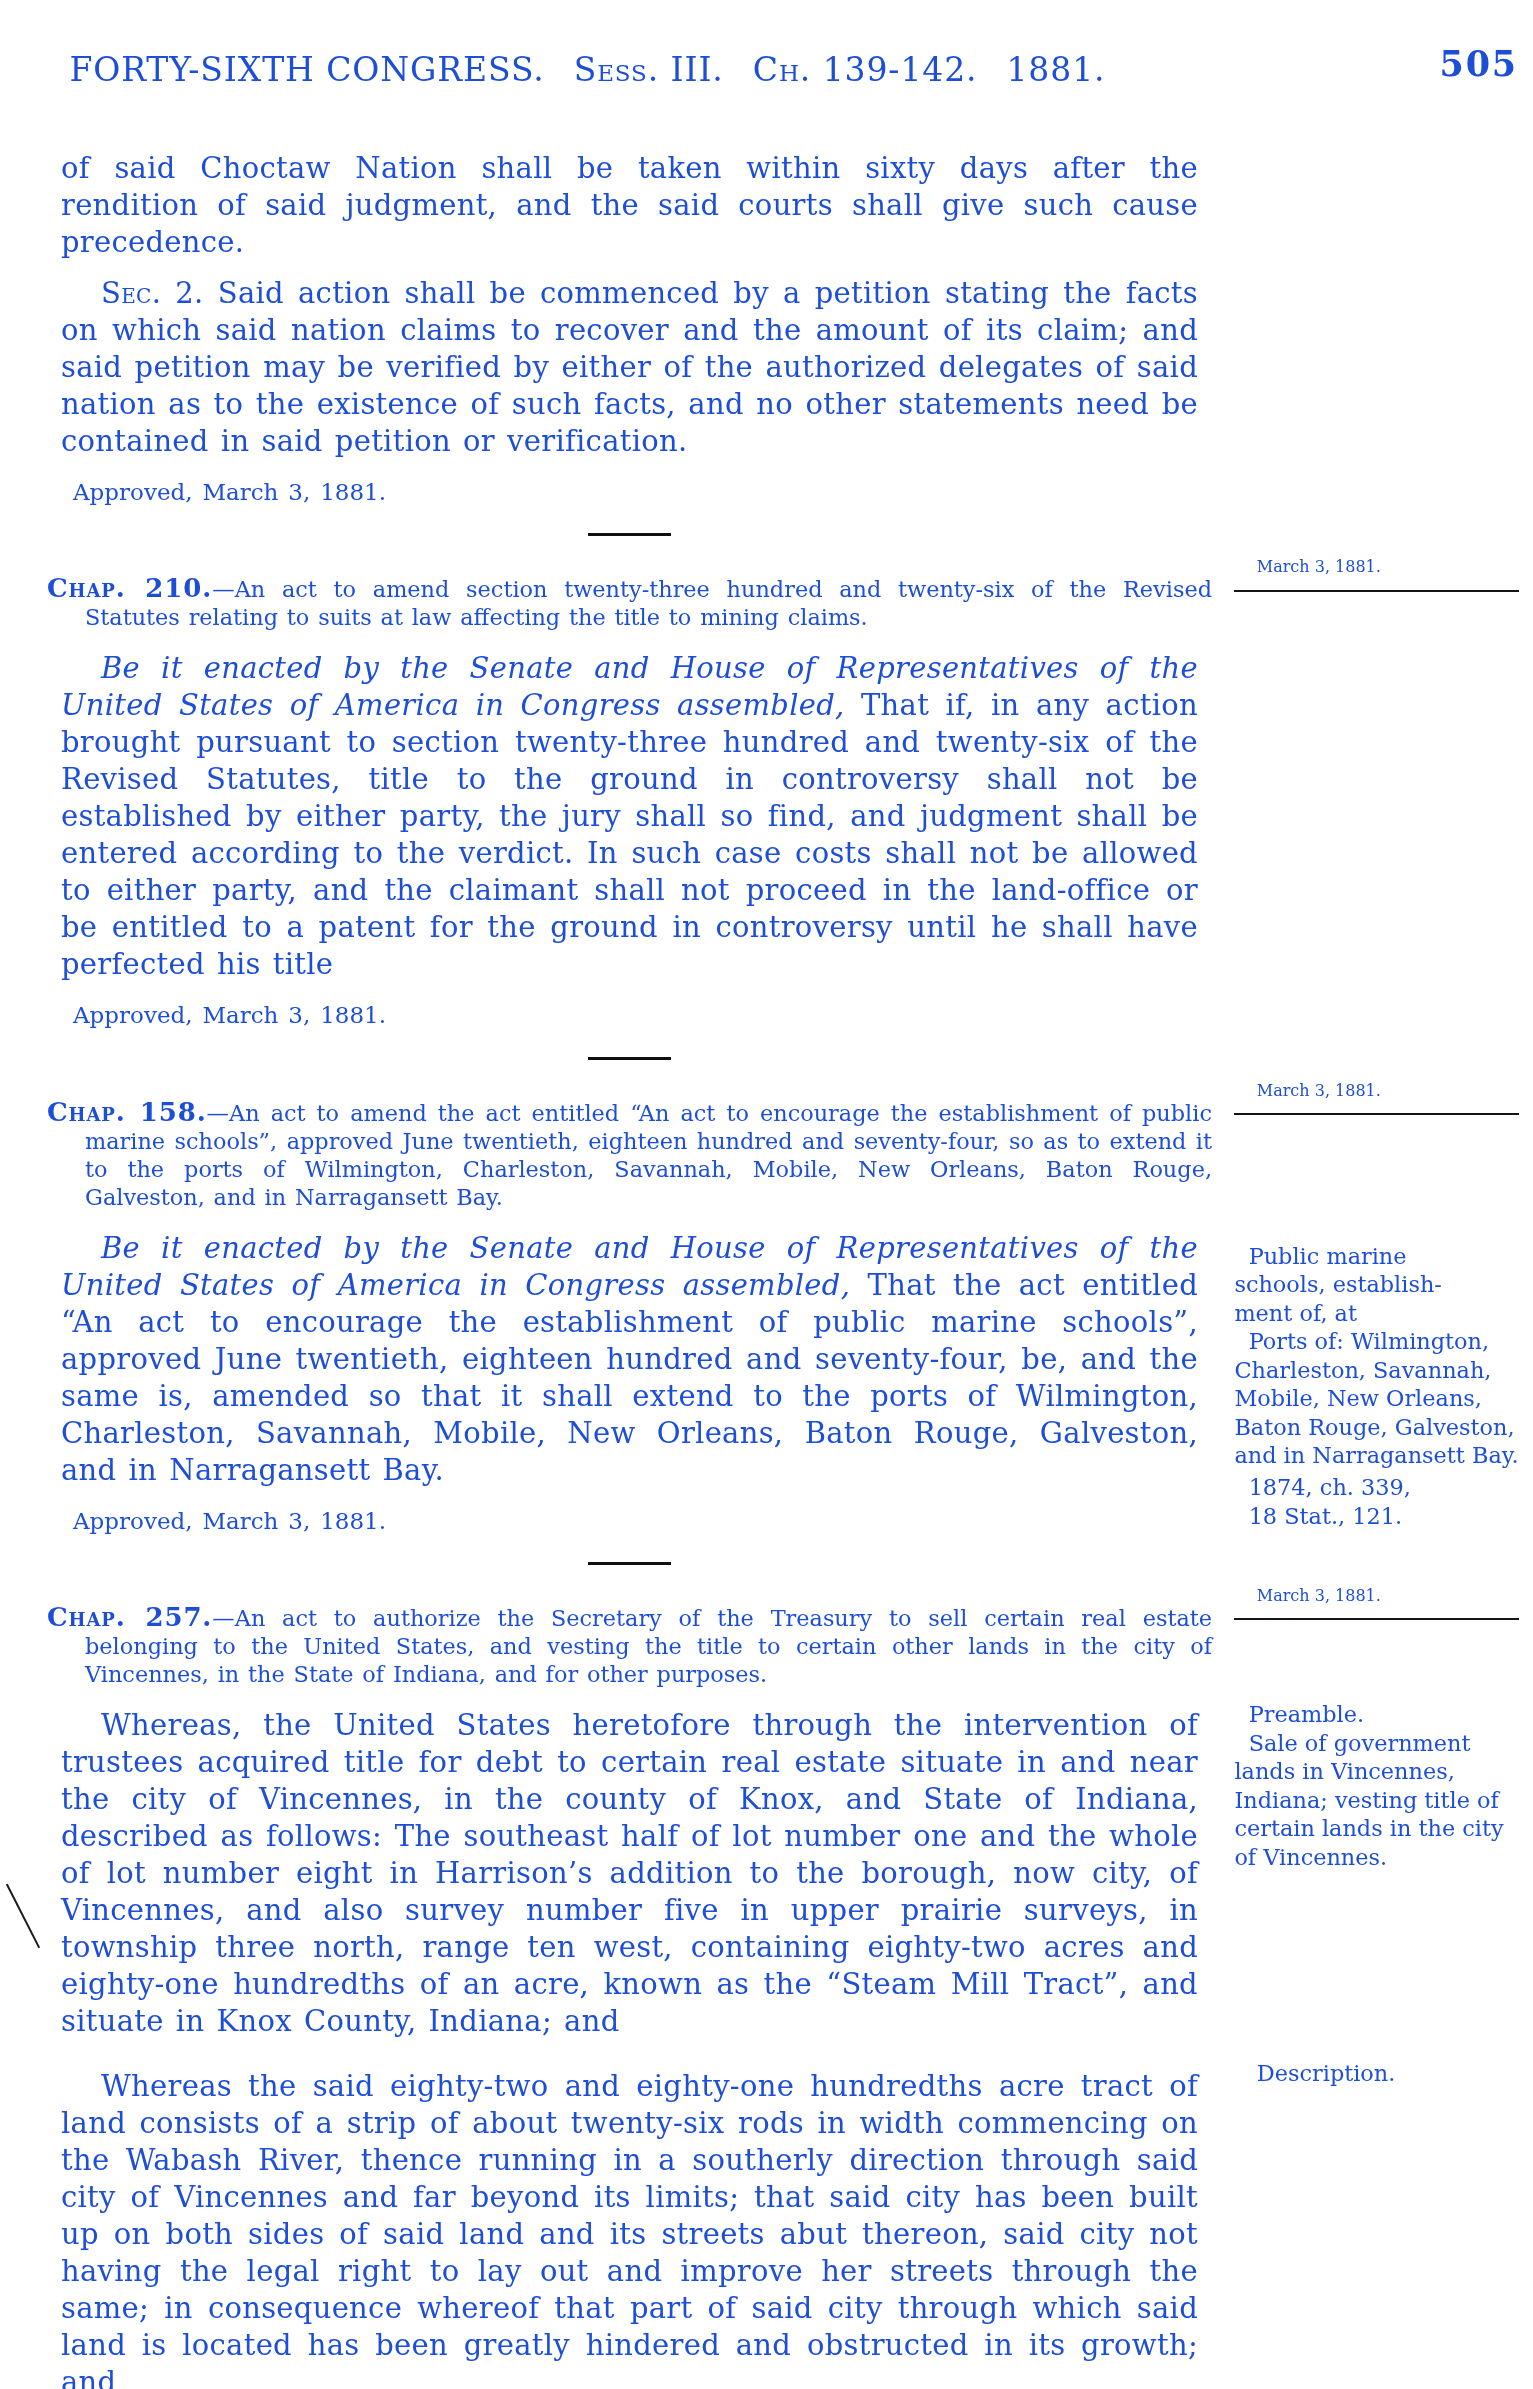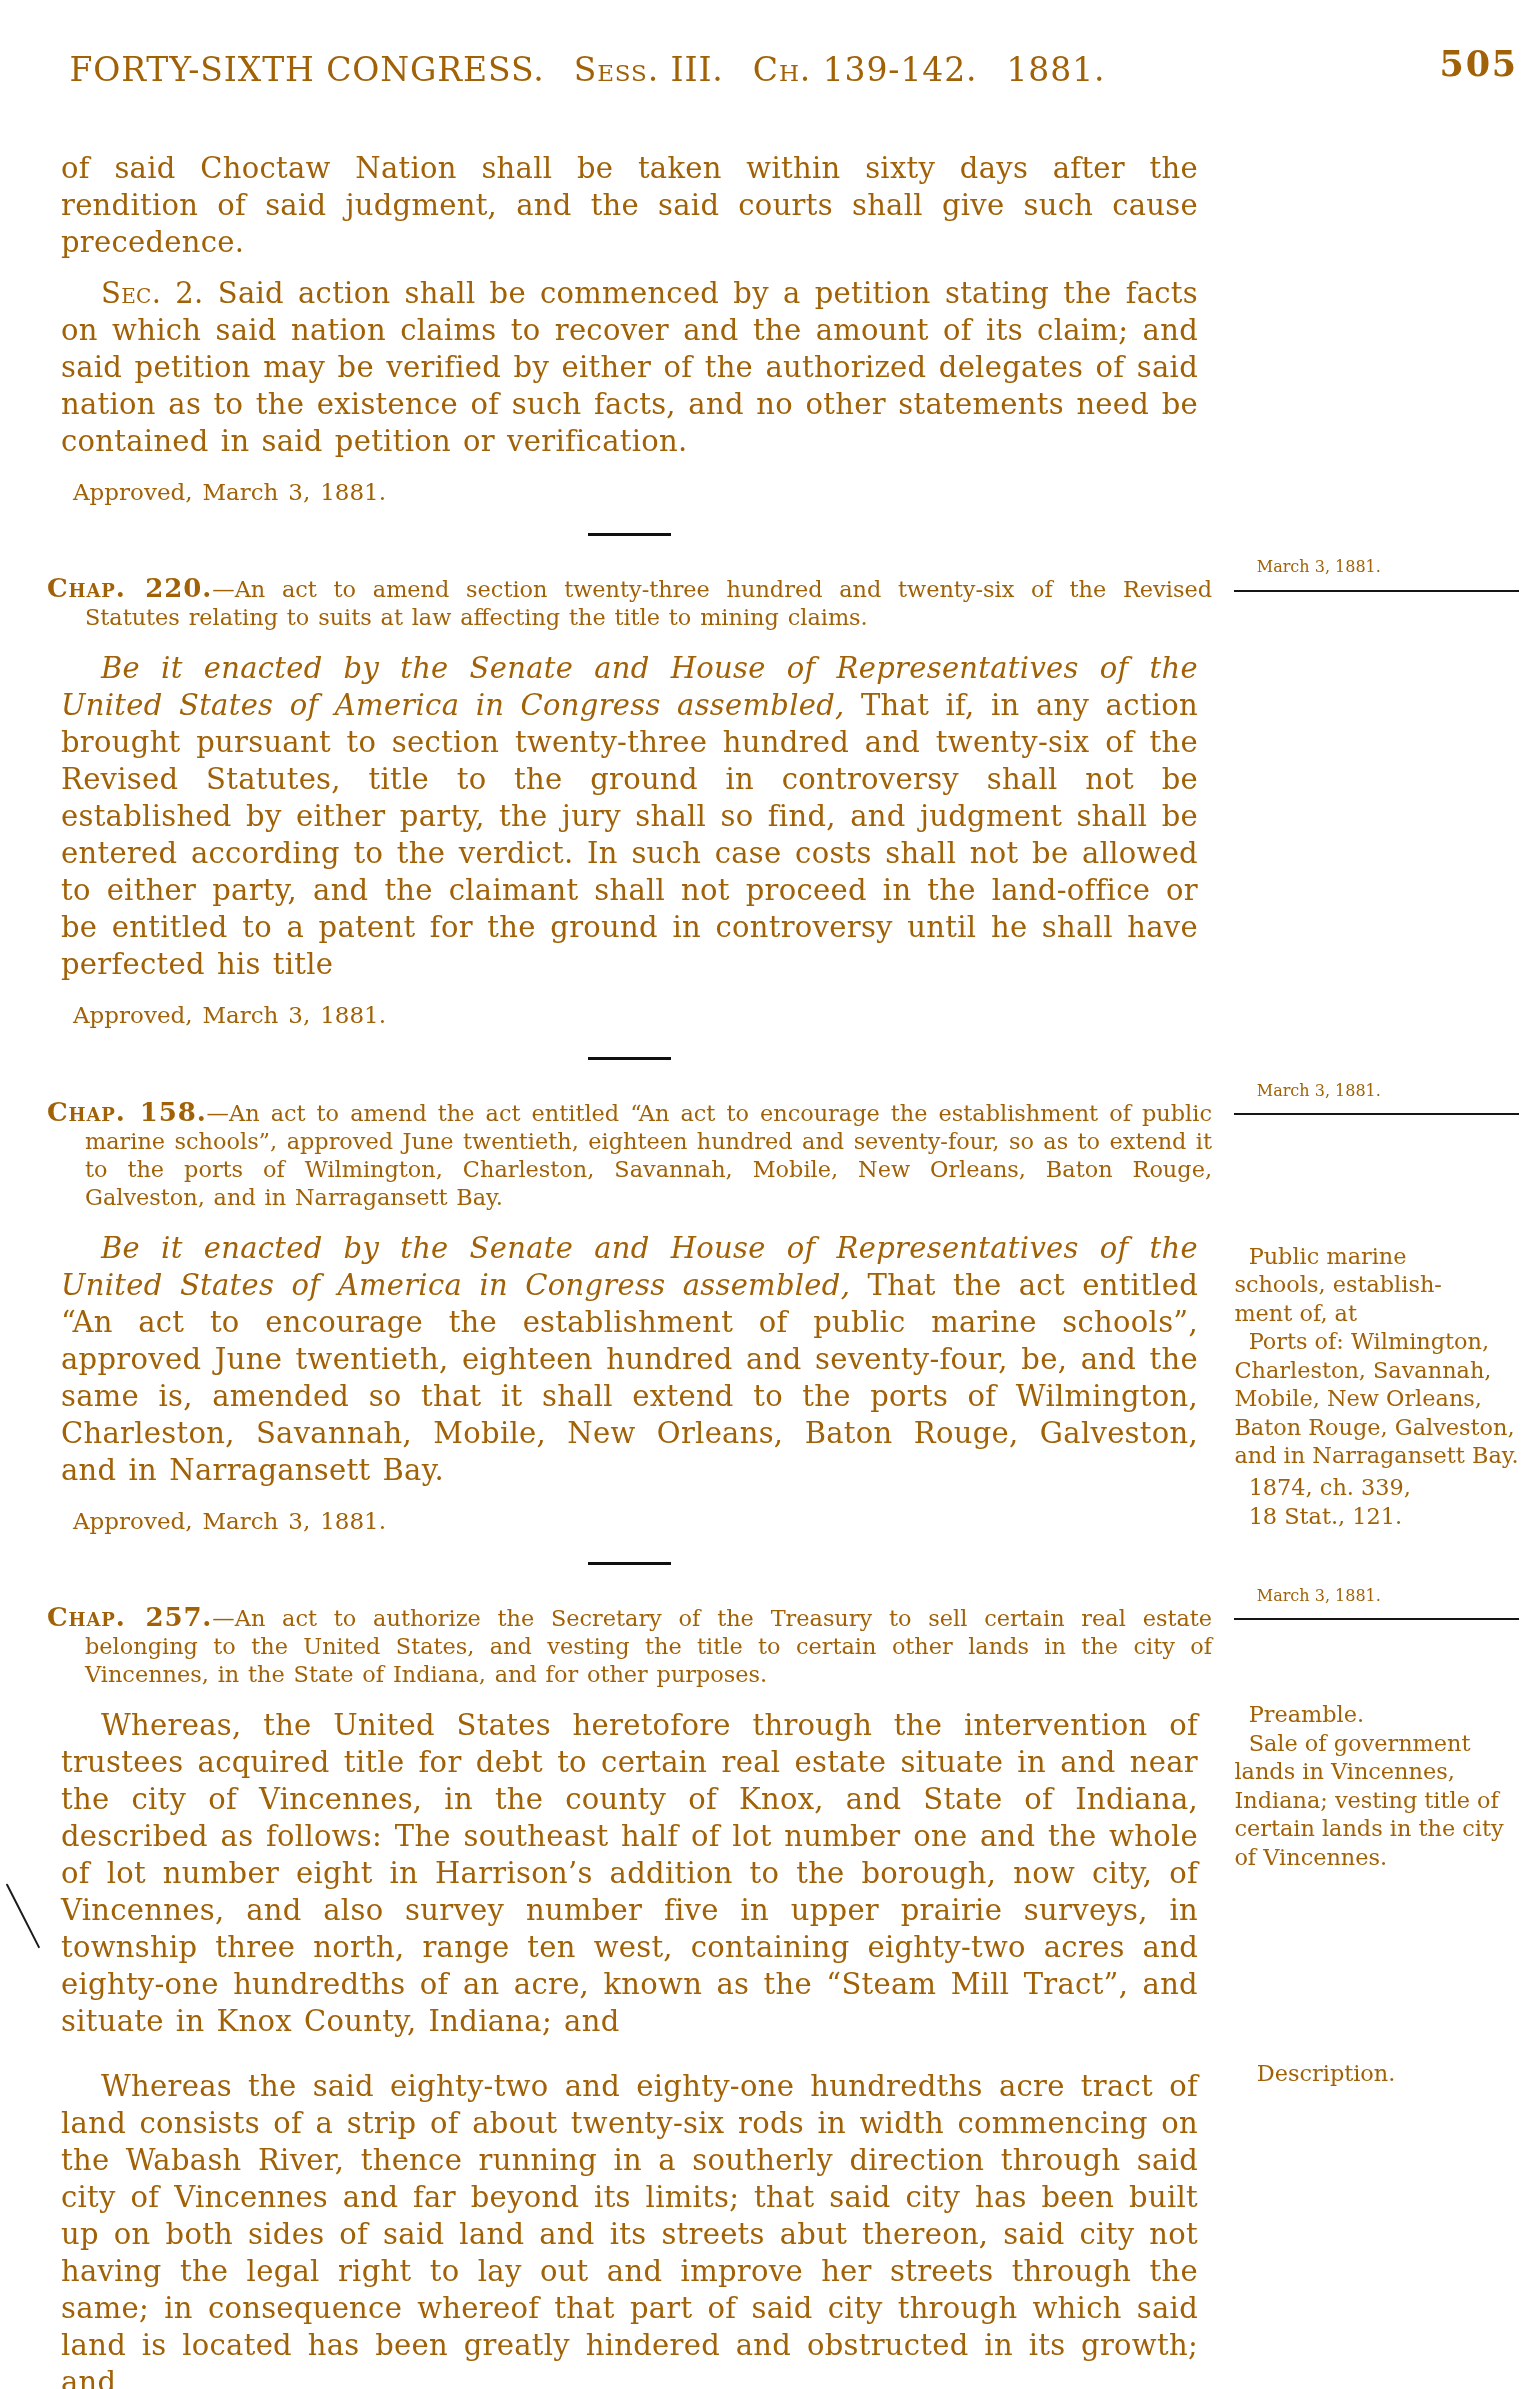--- a/index.html
+++ b/index.html
@@ -1,18 +1,18 @@
 <!DOCTYPE html>
 <html style="font-size:14px"><head>
 <meta charset="utf-8">
 <style>
   html,body { margin:0; padding:0; background:#e8e8e6; }
   .page {
     position:relative; width:1534px; height:2389px; margin:0 auto;
-    background:#ffffff; color:#a16207; overflow:hidden;
+    background:#ffffff; color:#1d4ed8; overflow:hidden;
     font-family:"DejaVu Serif", serif;
   }
   .inner { padding:50px 0 0 47px; }
   .row { display:flex; align-items:flex-start; }
   .main-col { flex:0 0 1165px; width:1165px; }
   .note-col { flex:0 0 285px; margin-left:22.4px; font-size:22.4px; line-height:28.5px; }
 
   
   .header-row { margin-bottom:47px; }
   .header-main { padding-left:22.4px; font-size:33px; white-space:nowrap; letter-spacing:0.9px; }
@@ -76,21 +76,21 @@
         <p class="body-para">of said Choctaw Nation shall be taken within sixty days after the rendition of said judgment, and the said courts shall give such cause precedence.</p>
         <p class="body-para indent"><span class="sc">Sec. 2.</span><span> Said action shall be commenced by a petition stating the facts on which said nation claims to recover and the amount of its claim; and said petition may be verified by either of the authorized delegates of said nation as to the existence of such facts, and no other statements need be contained in said petition or verification.</span></p>
         <p class="approved">Approved, March 3, 1881.</p>
         <div class="act-divider"></div>
       </div>
       <div class="note-col"></div>
     </div>
 
     <div class="row">
       <div class="main-col">
-        <p class="act-heading"><span class="chap-label">Chap. 220.</span><span>—An act to amend section twenty-three hundred and twenty-six of the Revised Statutes relating to suits at law affecting the title to mining claims.</span></p>
+        <p class="act-heading"><span class="chap-label">Chap. 210.</span><span>—An act to amend section twenty-three hundred and twenty-six of the Revised Statutes relating to suits at law affecting the title to mining claims.</span></p>
       </div>
       <div class="note-col">
         <p class="side-date">March 3, 1881.</p>
         <div class="date-rule"></div>
       </div>
     </div>
 
     <div class="row">
       <div class="main-col">
         <p class="body-para indent enacting"><span class="it">Be it enacted by the Senate and House of Representatives of the United States of America in Congress assembled,</span><span> That if, in any action brought pursuant to section twenty-three hundred and twenty-six of the Revised Statutes, title to the ground in controversy shall not be established by either party, the jury shall so find, and judgment shall be entered according to the verdict.  In such case costs shall not be allowed to either party, and the claimant shall not proceed in the land-office or be entitled to a patent for the ground in controversy until he shall have perfected his title</span></p>

